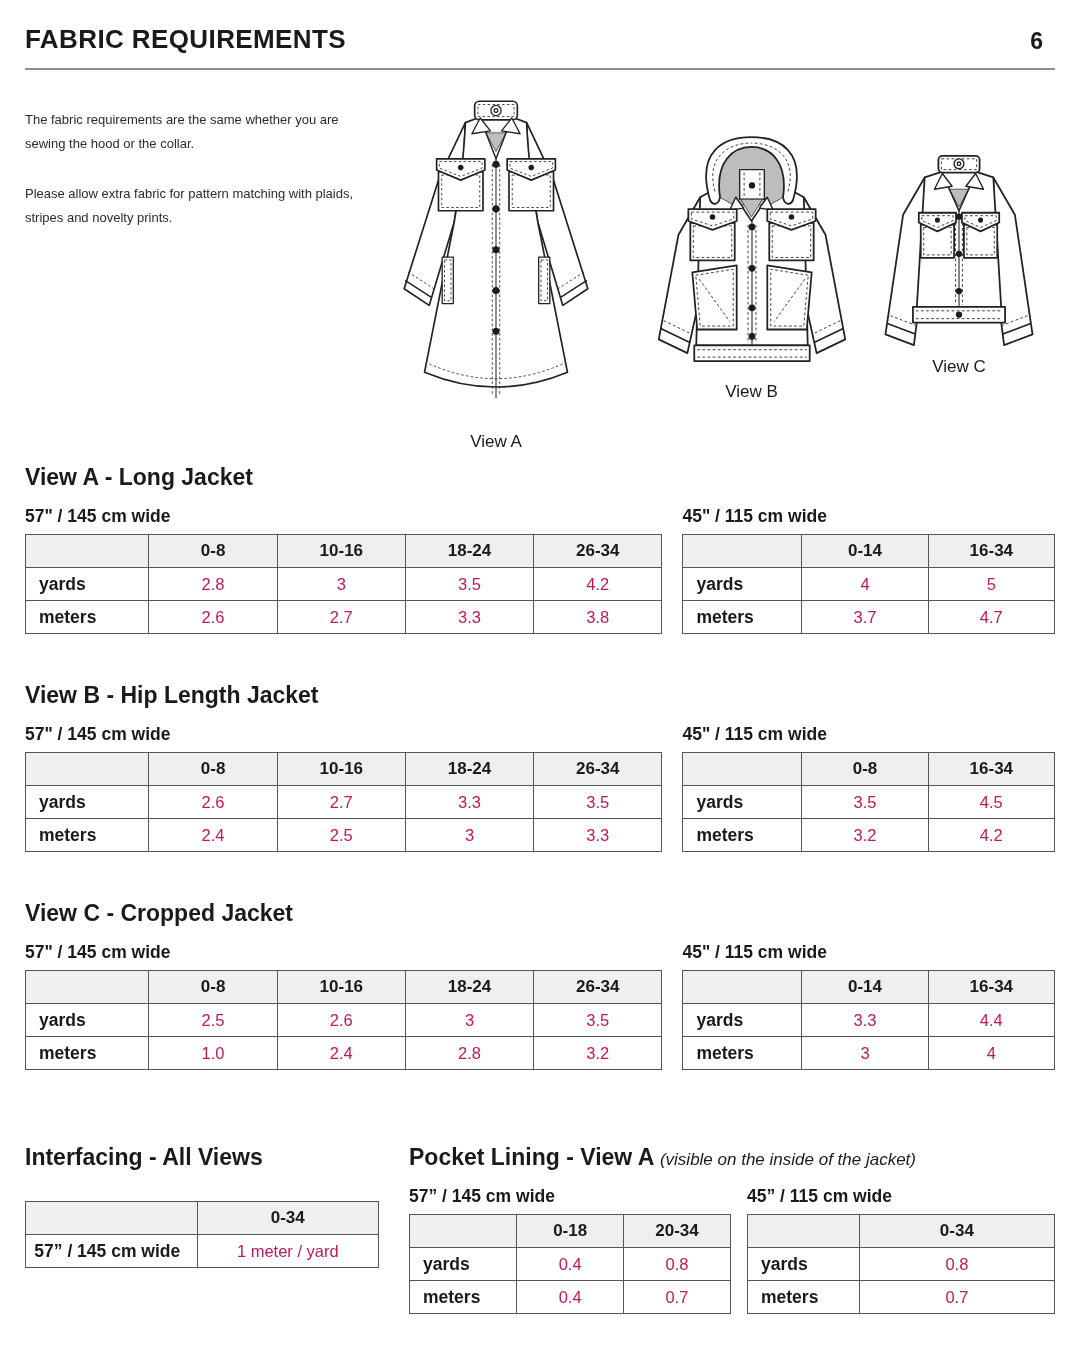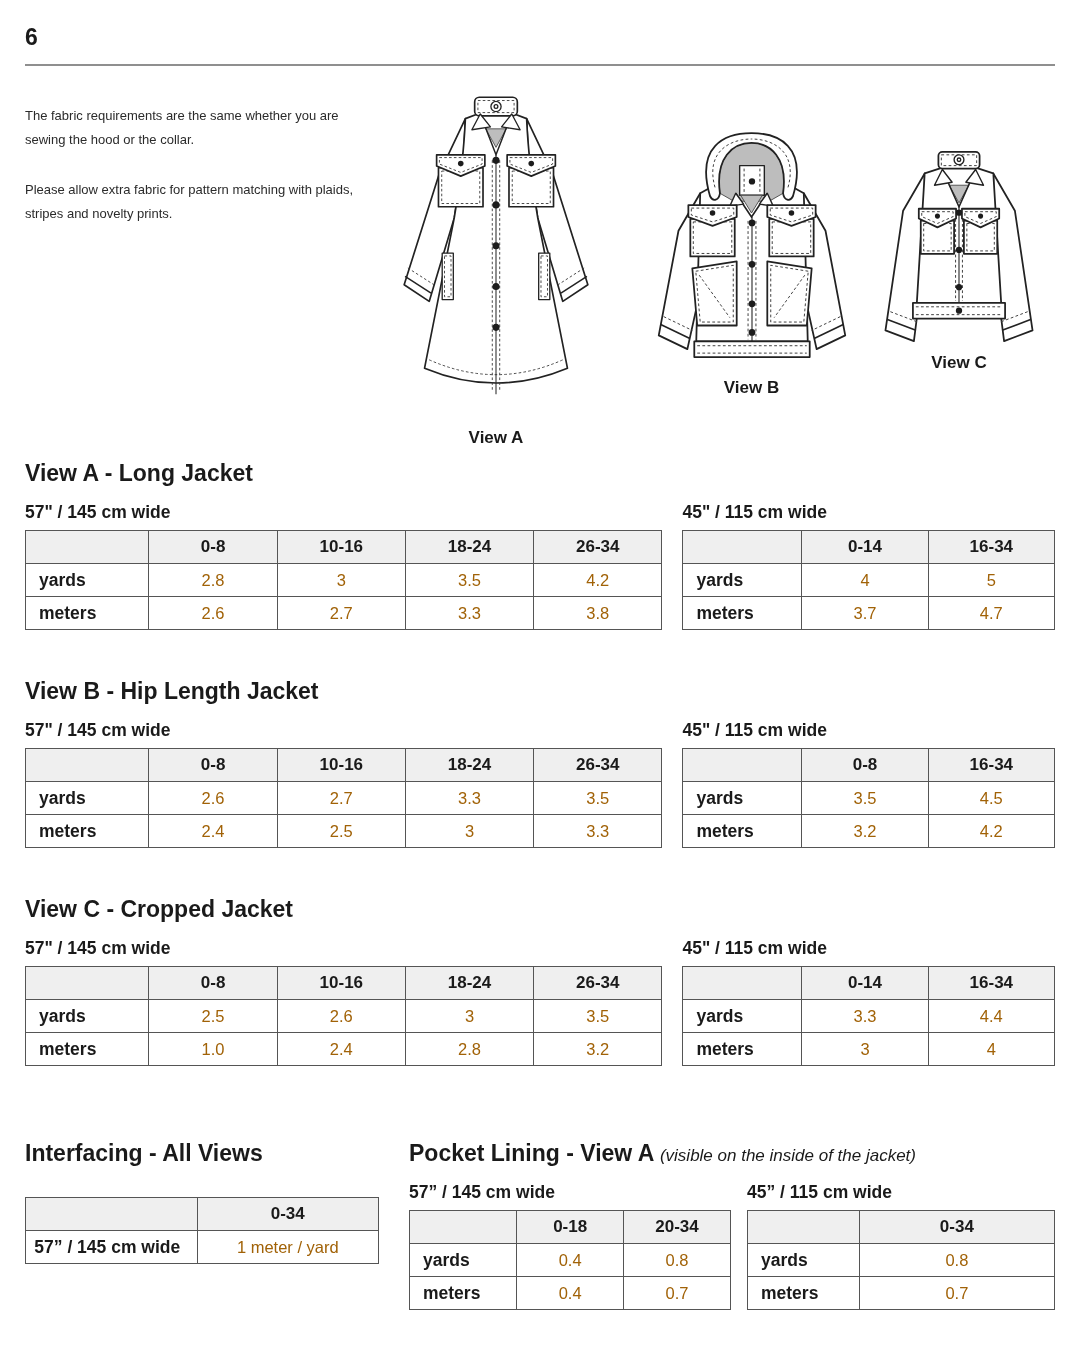--- a/index.html
+++ b/index.html
@@ -15,21 +15,21 @@
   .hdr { display:flex; justify-content:space-between; align-items:flex-end;
          border-bottom:2px solid #8f8f8f; padding-bottom:13px; }
   .hdr h1 { font-size:26px; font-weight:bold; letter-spacing:.4px; }
   .hdr .pgnum { font-size:23px; font-weight:bold; padding-right:12px; }
 
   
   .top-row { display:flex; margin-top:22px; height:352px; }
   .intro { width:352px; padding-top:16px; font-size:13px; line-height:1.82; color:#2b2b2b; }
   .intro p + p { margin-top:27px; }
   .figures { position:relative; flex:1; margin-left:6px; }
-  .fig { position:absolute; text-align:center;font-weight:bold; }
+  .fig { position:absolute; text-align:center; }
   .fig-a { left:12px;  top:0; width:202px; }
   .fig-b { left:256px; top:42px; width:225px; }
   .fig-c { left:472px; top:58px; width:208px; }
   .fig-label { font-size:17px; color:#1a1a1a; margin-top:2px; }
 
   
   svg .shape { fill:#ffffff; stroke:#222222; stroke-width:1.8; stroke-linejoin:round; }
   svg .thin  { fill:#ffffff; stroke:#222222; stroke-width:1.4; stroke-linejoin:round; }
   svg .ln    { fill:none; stroke:#222222; stroke-width:1.6; }
   svg .ctr   { fill:none; stroke:#222222; stroke-width:1.1; }
@@ -44,21 +44,21 @@
   .tables-row { display:flex; gap:20px; }
   .tb-left { width:645px; }
   .tb-right { width:377px; }
   .width-label { font-size:17.5px; font-weight:bold; margin-bottom:7px; }
 
   table { width:100%; border-collapse:collapse; table-layout:fixed;
           border:1.5px solid #555555; }
   th, td { border:1px solid #555555; height:33px; padding:0 8px; }
   thead th { background:#efefef; font-size:17px; font-weight:bold; text-align:center; }
   tbody th { font-size:17.5px; font-weight:bold; text-align:left; padding-left:13px; background:#fff; }
-  td { text-align:center; color:#a16207; font-size:16.5px; background:#fff; }
+  td { text-align:center; color:#be185d; font-size:16.5px; background:#fff; }
 
   .t57  tr > *:first-child { width:19.4%; }
   .t45  tr > *:first-child { width:32%; }
   .tif  tr > *:first-child { width:48.6%; }
   .tif tbody th { text-align:center; padding-left:0; }
   .tp57 tr > *:first-child { width:33.4%; }
   .tp45 tr > *:first-child { width:36.4%; }
 
   
   .bottom-row { display:flex; margin-top:74px; }
@@ -69,20 +69,21 @@
   .pocket-tables { display:flex; gap:16px; margin-top:9px; }
   .pkt-left { width:322px; }
   .pkt-right { width:308px; }
 </style>
 </head>
 <body>
 
 <div class="page">
 
   <div class="hdr">
+    <h1>FABRIC REQUIREMENTS</h1>
     <div class="pgnum">6</div>
   </div>
 
   <div class="top-row">
     <div class="intro">
       <p>The fabric requirements are the same whether you are sewing the hood or the collar.</p>
       <p>Please allow extra fabric for pattern matching  with plaids, stripes and novelty prints.</p>
     </div>
 
     <div class="figures">

